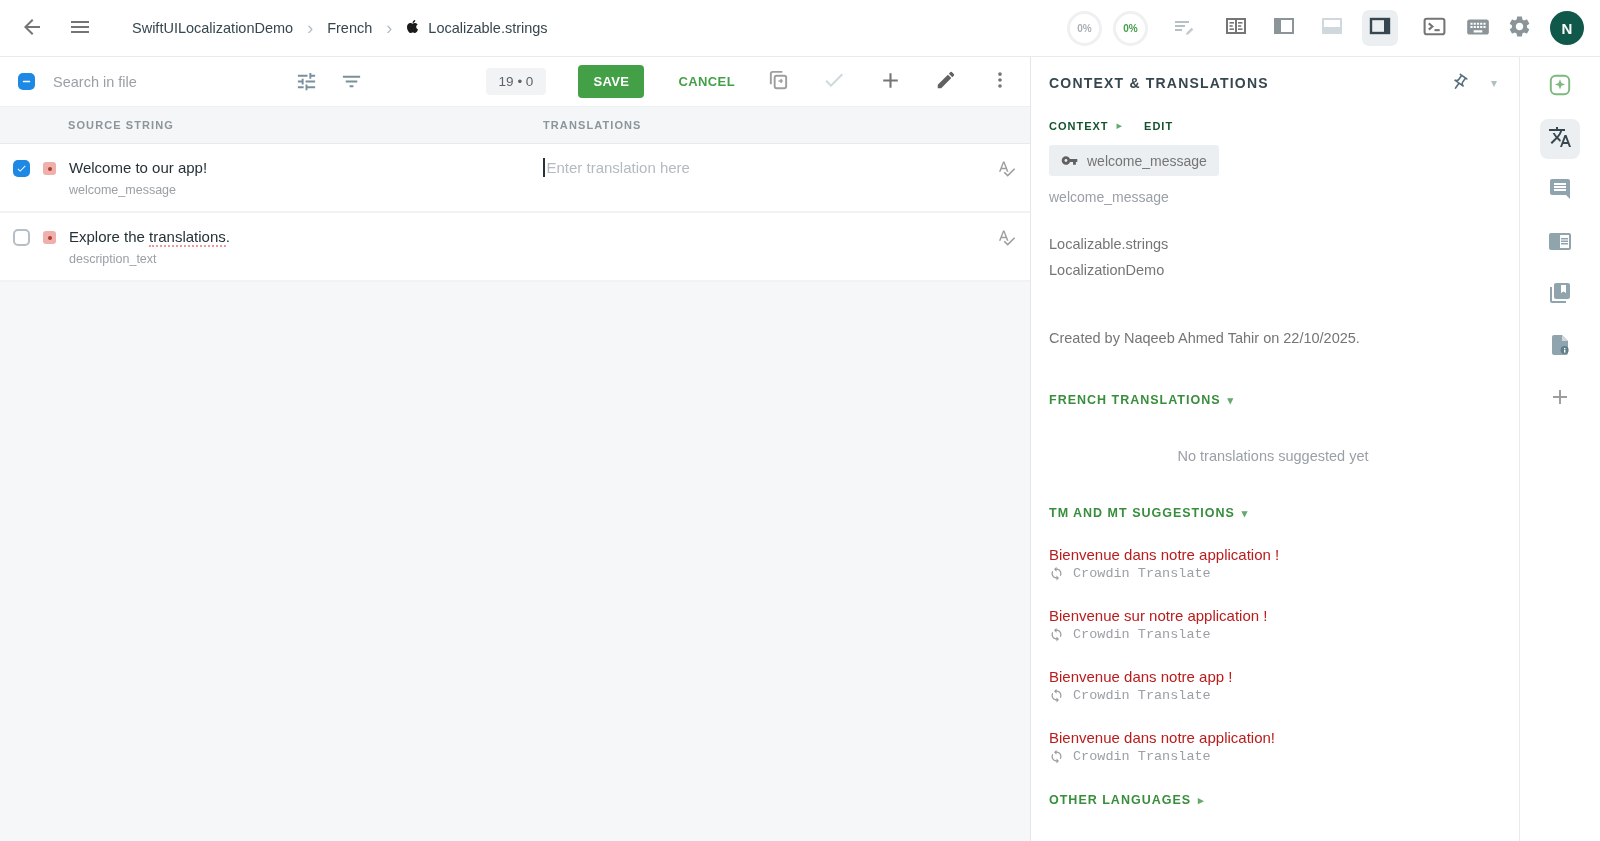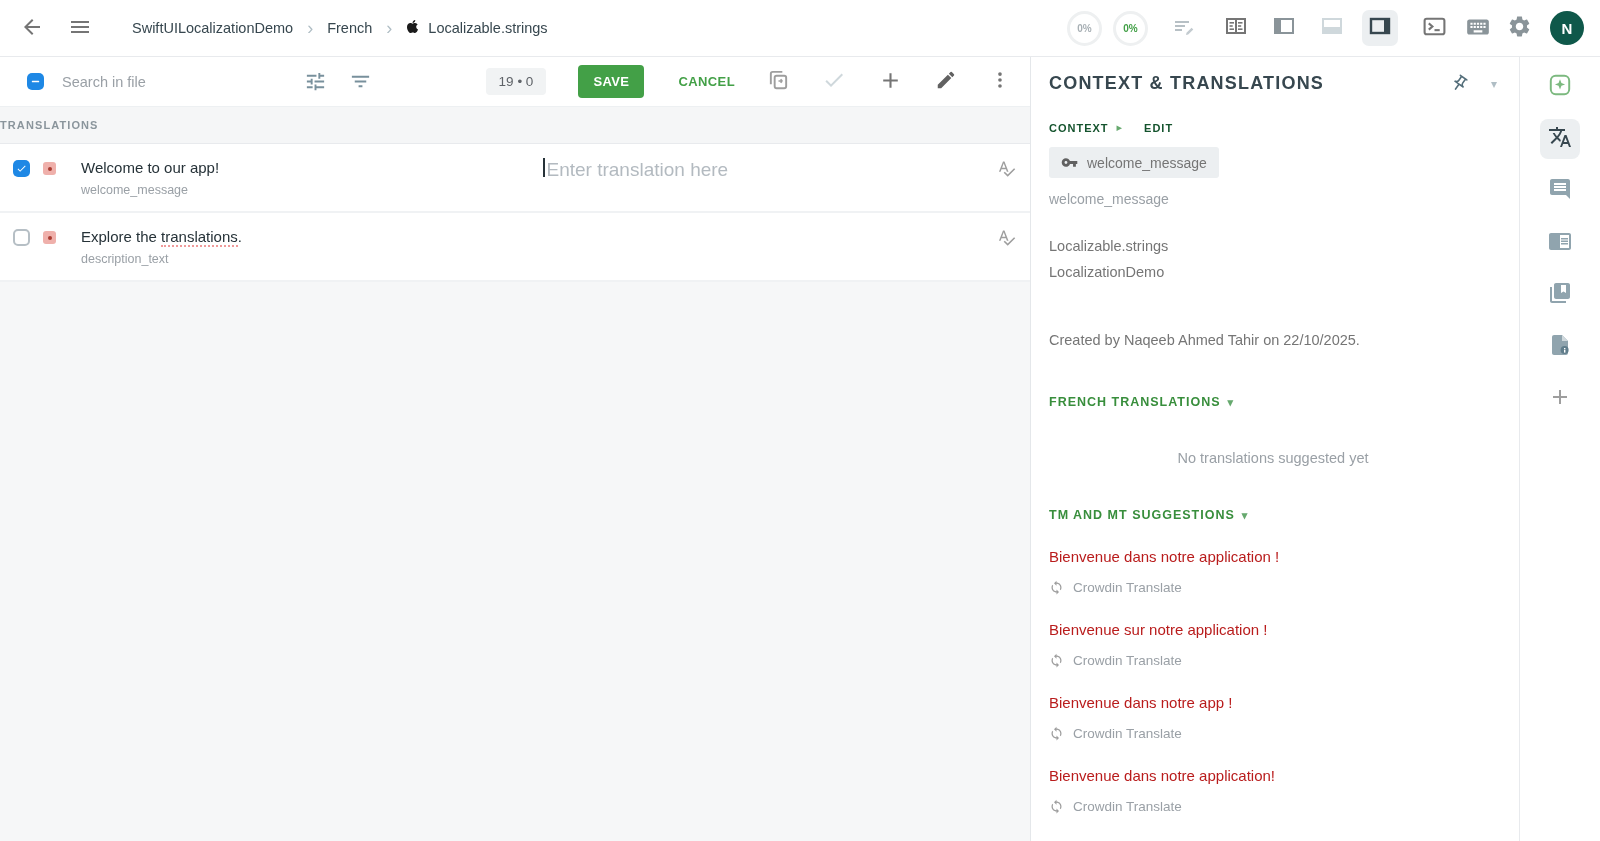--- a/index.html
+++ b/index.html
@@ -30,21 +30,21 @@
   .editor { position:absolute; left:0; top:57px; width:1031px; height:784px;
     display:flex; flex-direction:column; border-right:1px solid #e4e7ea; background:#fff; }
   .context-panel { position:absolute; left:1031px; top:57px; width:488px; height:784px;
     background:#fff; padding:16px 22px 0 18px; overflow:hidden; }
   .icon-strip { position:absolute; left:1519px; top:57px; width:81px; height:784px;
     border-left:1px solid #e8eaed; background:#fff; display:flex; flex-direction:column;
     align-items:center; padding-top:10px; }
 
   
   .toolbar { height:50px; min-height:50px; display:flex; align-items:center;
-    padding-left:27px; border-bottom:1px solid #edf0f2; }
+    padding-left:18px; border-bottom:1px solid #edf0f2; }
   .cb { width:17px; height:17px; border-radius:5px; display:flex; align-items:center;
     justify-content:center; flex:none; cursor:pointer; }
   .cb.filled { background:#1e88e5; color:#fff; }
   .cb.outline { background:#fff; border:2px solid #b6bfc5; }
   .search-input { border:none; outline:none; margin-left:18px; width:206px;
     font-size:14.5px; font-family:"Liberation Sans", sans-serif; color:#37474f; }
   .search-input::placeholder { color:#9aa0a6; }
   .tool-ic { margin-left:26px; cursor:pointer; display:flex; }
   .toolbar-right { margin-left:auto; display:flex; align-items:center; gap:32px; padding-right:19px; }
   .counter-pill { background:#f1f3f4; border-radius:4px; padding:6px 13px; font-size:13.5px; color:#5f6368; }
@@ -58,33 +58,33 @@
   .thead { height:37px; min-height:37px; background:#f5f6f7; border-bottom:1px solid #e8eaed;
     display:grid; grid-template-columns:543px 1fr 48px; align-items:center;
     font-size:11px; font-weight:bold; letter-spacing:1.1px; color:#8a959c; }
   .thead .th-source { padding-left:68px; }
   .srow { display:grid; grid-template-columns:543px 1fr 48px; background:#fff;
     border-bottom:2px solid #f0f2f4; padding:15px 0 14px 0; cursor:pointer; }
   .src-cell { display:flex; align-items:flex-start; padding-left:13px; }
   .status-dot { width:13px; height:13px; border-radius:3px; background:#efb0ab; margin:3px 0 0 13px;
     display:flex; align-items:center; justify-content:center; flex:none; }
   .status-dot i { width:4px; height:4px; border-radius:50%; background:#a93b31; }
-  .src-text { margin-left:25px; }
+  .src-text { margin-left:13px; }
   .src-title { font-size:15px; color:#263238; }
   .src-key { font-size:12.5px; color:#9aa0a6; margin-top:7px; }
   .misspell { border-bottom:2px dotted #ef9a9a; }
   .trans-cell { display:flex; align-items:flex-start; }
   .caret-bar { width:1.5px; height:19px; background:#263238; margin-top:-1px; }
-  .trans-placeholder { font-size:19px; color:#b3bac0; margin-left:2px; }
+  .trans-placeholder { font-size:15px; color:#b3bac0; margin-left:2px; }
   .row-tools { display:flex; justify-content:flex-end; padding-right:14px; }
   .empty-area { flex:1; background:#f6f7f8; }
 
   
   .panel-head { display:flex; align-items:center; }
-  .panel-title { font-size:18px; font-weight:bold; letter-spacing:1.2px; color:#37474f; }
+  .panel-title { font-size:14px; font-weight:bold; letter-spacing:1.2px; color:#37474f; }
   .panel-head .spacer { flex:1; }
   .caret { color:#b0bec5; font-size:12px; }
   .g-caret { color:#66a96e; font-size:11px; }
   .context-row { margin-top:27px; display:flex; align-items:center; gap:8px; }
   .g-link { color:#14532d; font-weight:bold; font-size:11px; letter-spacing:1px; cursor:pointer; }
   .g-link.edit { margin-left:14px; }
   .key-chip { margin-top:13px; display:inline-flex; align-items:center; gap:9px;
     background:#eceff1; border-radius:3px; padding:7px 12px; cursor:pointer; }
   .key-chip span { color:#757575; font-size:14px; }
   .muted { color:#9aa0a6; font-size:14px; }
@@ -93,21 +93,21 @@
   .file-name { margin-top:31px; }
   .project-name { margin-top:10px; }
   .created-note { margin-top:52px; }
   .section-h { margin-top:47px; display:flex; align-items:center; gap:7px;
     color:#388e3c; font-weight:bold; font-size:12.5px; letter-spacing:1px; cursor:pointer; }
   .section-h.tm { margin-top:42px; }
   .section-h.other { margin-top:29px; }
   .empty-msg { margin-top:41px; text-align:center; color:#9aa0a6; font-size:14.5px; }
   .suggestion { margin-top:26px; cursor:pointer; }
   .sug-text { font-size:15px; color:#b91c1c; }
-  .sug-src { margin-top:15px; display:flex; align-items:center; gap:9px; }
+  .sug-src { margin-top:3px; display:flex; align-items:center; gap:9px;font-family:Liberation Mono, monospace; }
   .sug-src span { font-size:13.5px; color:#9aa0a6; }
 
   
   .strip-item { width:40px; height:40px; margin-bottom:12px; border-radius:8px;
     display:flex; align-items:center; justify-content:center; cursor:pointer; }
   .strip-item.active { background:#eceff1; }
 </style>
 </head>
 <body>
 
@@ -289,20 +289,21 @@
                 <circle cx="12" cy="5.5" r="2"></circle>
                 <circle cx="12" cy="12" r="2"></circle>
                 <circle cx="12" cy="18.5" r="2"></circle>
               </svg>
           </span>
         </button>
       </div>
     </div>
 
     <div class="thead">
+      <span class="th-source">SOURCE STRING</span>
       <span>TRANSLATIONS</span>
       <span></span>
     </div>
 
     <div class="srow">
       <div class="src-cell">
         <span class="cb filled" style="margin-top:1px">
           <svg width="11" height="11" viewBox="0 0 24 24" fill="#fff">
               <path d="M9 16.17L4.83 12l-1.42 1.41L9 19 21 7l-1.41-1.41z"></path>
             </svg>

